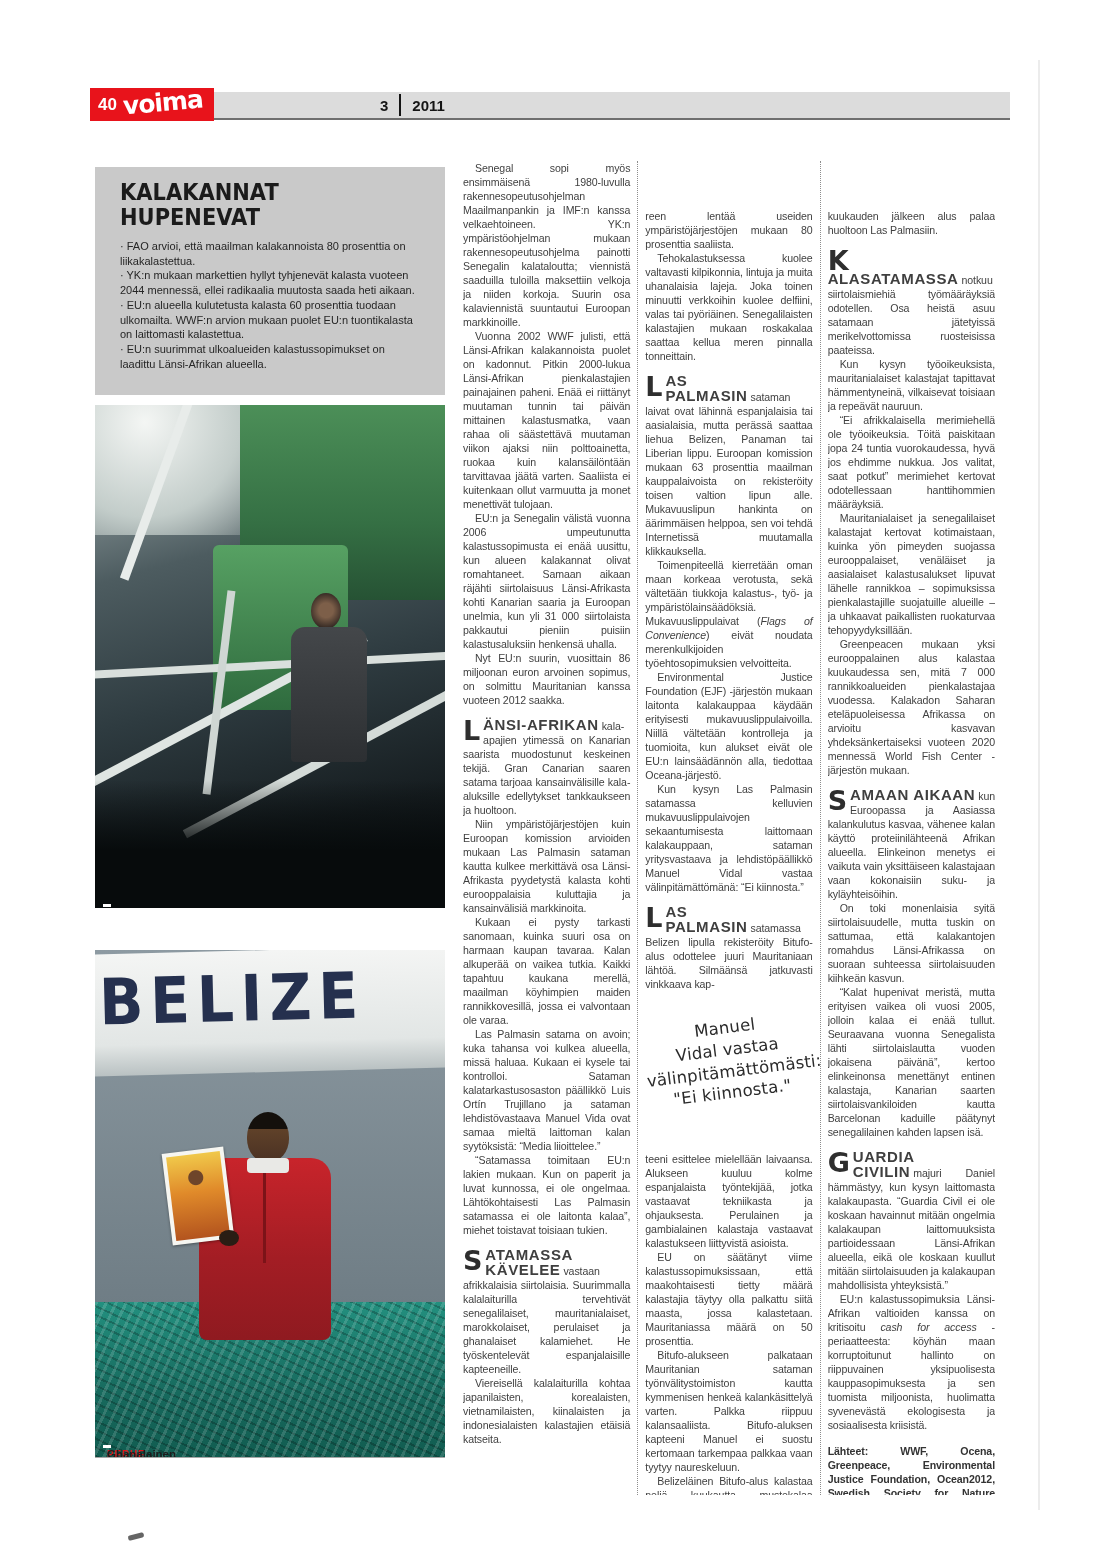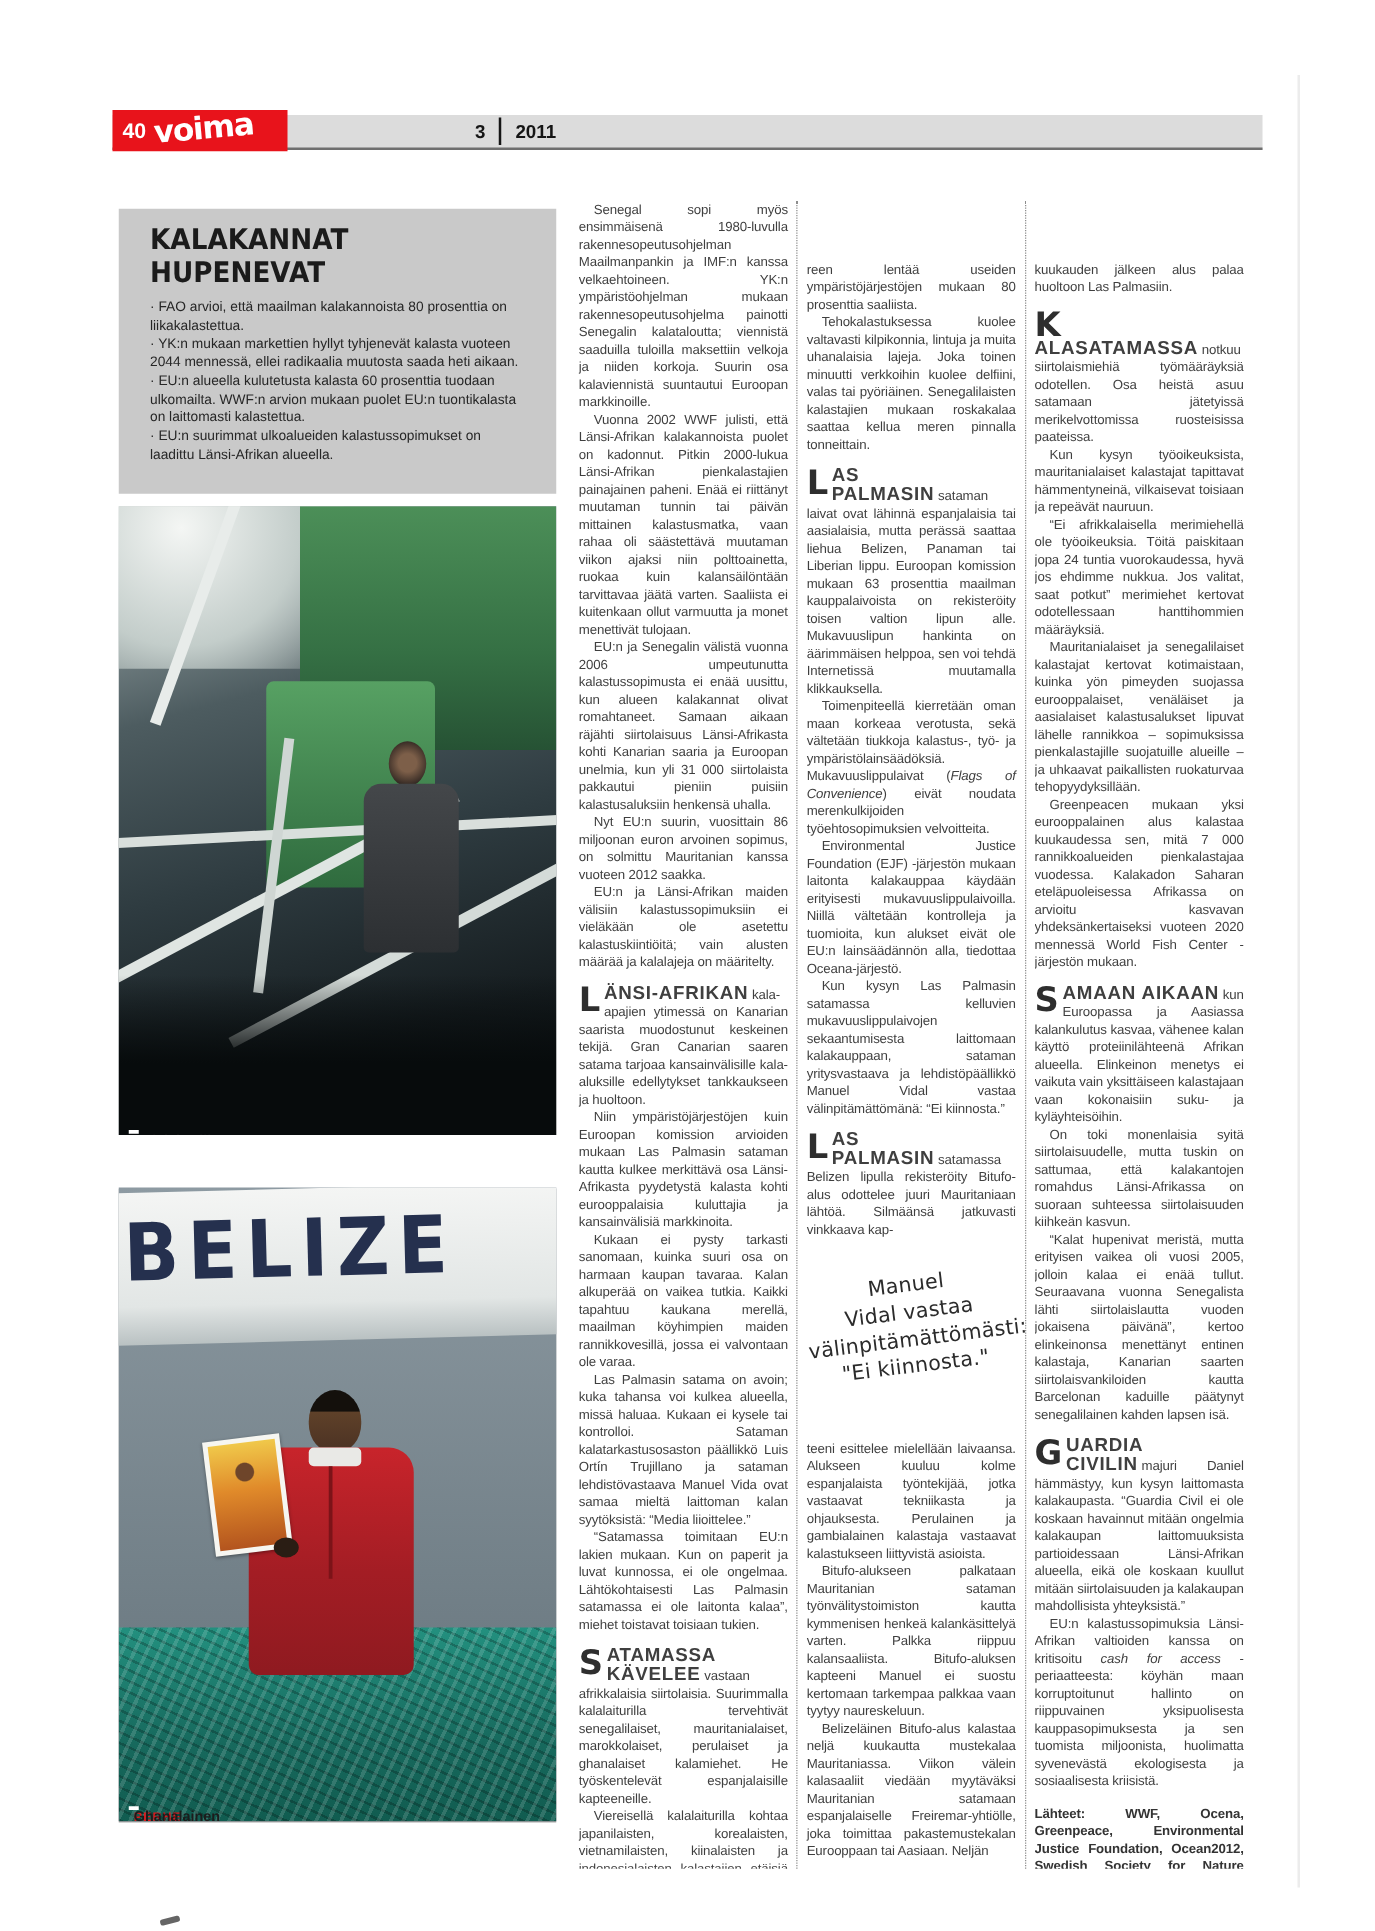--- a/index.html
+++ b/index.html
@@ -2,21 +2,21 @@
 <html lang="fi"><head>
 <meta charset="utf-8">
 <style>
   html,body{margin:0;padding:0;background:#ffffff;}
   .page{position:relative;width:1100px;height:1545px;background:#fff;overflow:hidden;
         font-family:"Liberation Sans",sans-serif;color:#3f3f3f;}
 
   
   .masthead{position:absolute;left:90px;top:92px;width:920px;height:26px;
             background:#dcdcdc;border-bottom:2px solid #6f6f6f;}
-  .logo-box{position:absolute;left:0;top:-4px;width:140px;height:33px;background:#e8131b;
+  .logo-box{position:absolute;left:0;top:-4px;width:124px;height:33px;background:#e8131b;
             display:flex;align-items:center;padding-left:8px;box-sizing:border-box;}
   .logo-num{color:#fff;font-weight:700;font-size:17px;margin-right:6px;}
   .logo-brand{color:#fff;font-weight:800;font-size:25px;letter-spacing:-1px;
               display:inline-block;transform:rotate(-5deg) translateY(-2px);
               font-family:"DejaVu Sans",sans-serif;}
   .issue{position:absolute;left:290px;top:0;height:100%;display:flex;align-items:center;}
   .issue-num,.issue-year{font-weight:700;font-size:15px;color:#151515;}
   .issue-divider{width:2px;height:22px;background:#151515;margin:0 11px;}
 
   
@@ -177,21 +177,20 @@
     </div>
   </div>
 
   <div class="textcols">
 
     <div class="col col-sep">
       <p class="p">Senegal sopi myös ensimmäisenä 1980-luvulla rakennesopeutusohjelman Maailmanpankin ja IMF:n kanssa velkaehtoineen. YK:n ympäristöohjelman mukaan rakennesopeutusohjelma painotti Senegalin kalataloutta; viennistä saaduilla tuloilla maksettiin velkoja ja niiden korkoja. Suurin osa kalaviennistä suuntautui Euroopan markkinoille.</p>
       <p class="p">Vuonna 2002 WWF julisti, että Länsi-Afrikan kalakannoista puolet on kadonnut. Pitkin 2000-lukua Länsi-Afrikan pienkalastajien painajainen paheni. Enää ei riittänyt muutaman tunnin tai päivän mittainen kalastusmatka, vaan rahaa oli säästettävä muutaman viikon ajaksi niin polttoainetta, ruokaa kuin kalansäilöntään tarvittavaa jäätä varten. Saaliista ei kuitenkaan ollut varmuutta ja monet menettivät tulojaan.</p>
       <p class="p">EU:n ja Senegalin välistä vuonna 2006 umpeutunutta kalastussopimusta ei enää uusittu, kun alueen kalakannat olivat romahtaneet. Samaan aikaan räjähti siirtolaisuus Länsi-Afrikasta kohti Kanarian saaria ja Euroopan unelmia, kun yli 31 000 siirtolaista pakkautui pieniin puisiin kalastusaluksiin henkensä uhalla.</p>
       <p class="p">Nyt EU:n suurin, vuosittain 86 miljoonan euron arvoinen sopimus, on solmittu Mauritanian kanssa vuoteen 2012 saakka.</p>
-      <p class="p">EU:n ja Länsi-Afrikan maiden välisiin kalastussopimuksiin ei vieläkään ole asetettu kalastuskiintiöitä; vain alusten määrää ja kalalajeja on määritelty.</p>
       <p class="p sec">
         <span class="dropcap">L</span><span class="lead">ÄNSI-AFRIKAN</span><span>kala-apajien ytimessä on Kanarian saarista muodostunut keskeinen tekijä. Gran Canarian saaren satama tarjoaa kansainvälisille kala-aluksille edellytykset tankkaukseen ja huoltoon.</span>
       </p>
       <p class="p">Niin ympäristöjärjestöjen kuin Euroopan komission arvioiden mukaan Las Palmasin sataman kautta kulkee merkittävä osa Länsi-Afrikasta pyydetystä kalasta kohti eurooppalaisia kuluttajia ja kansainvälisiä markkinoita.</p>
       <p class="p">Kukaan ei pysty tarkasti sanomaan, kuinka suuri osa on harmaan kaupan tavaraa. Kalan alkuperää on vaikea tutkia. Kaikki tapahtuu kaukana merellä, maailman köyhimpien maiden rannikkovesillä, jossa ei valvontaan ole varaa.</p>
       <p class="p">Las Palmasin satama on avoin; kuka tahansa voi kulkea alueella, missä haluaa. Kukaan ei kysele tai kontrolloi. Sataman kalatarkastusosaston päällikkö Luis Ortín Trujillano ja sataman lehdistövastaava Manuel Vida ovat samaa mieltä laittoman kalan syytöksistä: “Media liioittelee.”</p>
       <p class="p">“Satamassa toimitaan EU:n lakien mukaan. Kun on paperit ja luvat kunnossa, ei ole ongelmaa. Lähtökohtaisesti Las Palmasin satamassa ei ole laitonta kalaa”, miehet toistavat toisiaan tukien.</p>
       <p class="p sec">
         <span class="dropcap">S</span><span class="lead">ATAMASSA KÄVELEE</span><span>vastaan afrikkalaisia siirtolaisia. Suurimmalla kalalaiturilla tervehtivät senegalilaiset, mauritanialaiset, marokkolaiset, perulaiset ja ghanalaiset kalamiehet. He työskentelevät espanjalaisille kapteeneille.</span>
       </p>
@@ -213,20 +212,21 @@
       <p class="p sec">
         <span class="dropcap">L</span><span class="lead">AS PALMASIN</span><span>satamassa Belizen lipulla rekisteröity Bitufo-alus odottelee juuri Mauritaniaan lähtöä. Silmäänsä jatkuvasti vinkkaava kap-</span>
       </p>
       <div class="pullquote">
         <span>Manuel</span>
         <span>Vidal vastaa</span>
         <span>välinpitämättömästi:</span>
         <span>"Ei kiinnosta."</span>
       </div>
       <p class="p noindent">teeni esittelee mielellään laivaansa. Alukseen kuuluu kolme espanjalaista työntekijää, jotka vastaavat tekniikasta ja ohjauksesta. Perulainen ja gambialainen kalastaja vastaavat kalastukseen liittyvistä asioista.</p>
+      <p class="p">EU on säätänyt viime kalastussopimuksissaan, että maakohtaisesti tietty määrä kalastajia täytyy olla palkattu siitä maasta, jossa kalastetaan. Mauritaniassa määrä on 50 prosenttia.</p>
       <p class="p">Bitufo-alukseen palkataan Mauritanian sataman työnvälitystoimiston kautta kymmenisen henkeä kalankäsittelyä varten. Palkka riippuu kalansaaliista. Bitufo-aluksen kapteeni Manuel ei suostu kertomaan tarkempaa palkkaa vaan tyytyy naureskeluun.</p>
       <p class="p">Belizeläinen Bitufo-alus kalastaa neljä kuukautta mustekalaa Mauritaniassa. Viikon välein kalasaaliit viedään myytäväksi Mauritanian satamaan espanjalaiselle Freiremar-yhtiölle, joka toimittaa pakastemustekalan Eurooppaan tai Aasiaan. Neljän</p>
     </div>
 
     <div class="col">
       <p class="p noindent">kuukauden jälkeen alus palaa huoltoon Las Palmasiin.</p>
       <p class="p sec">
         <span class="dropcap">K</span><span class="lead">ALASATAMASSA</span><span>notkuu siirtolaismiehiä työmääräyksiä odotellen. Osa heistä asuu satamaan jätetyissä merikelvottomissa ruosteisissa paateissa.</span>
       </p>
       <p class="p">Kun kysyn työoikeuksista, mauritanialaiset kalastajat tapittavat hämmentyneinä, vilkaisevat toisiaan ja repeävät nauruun.</p>

